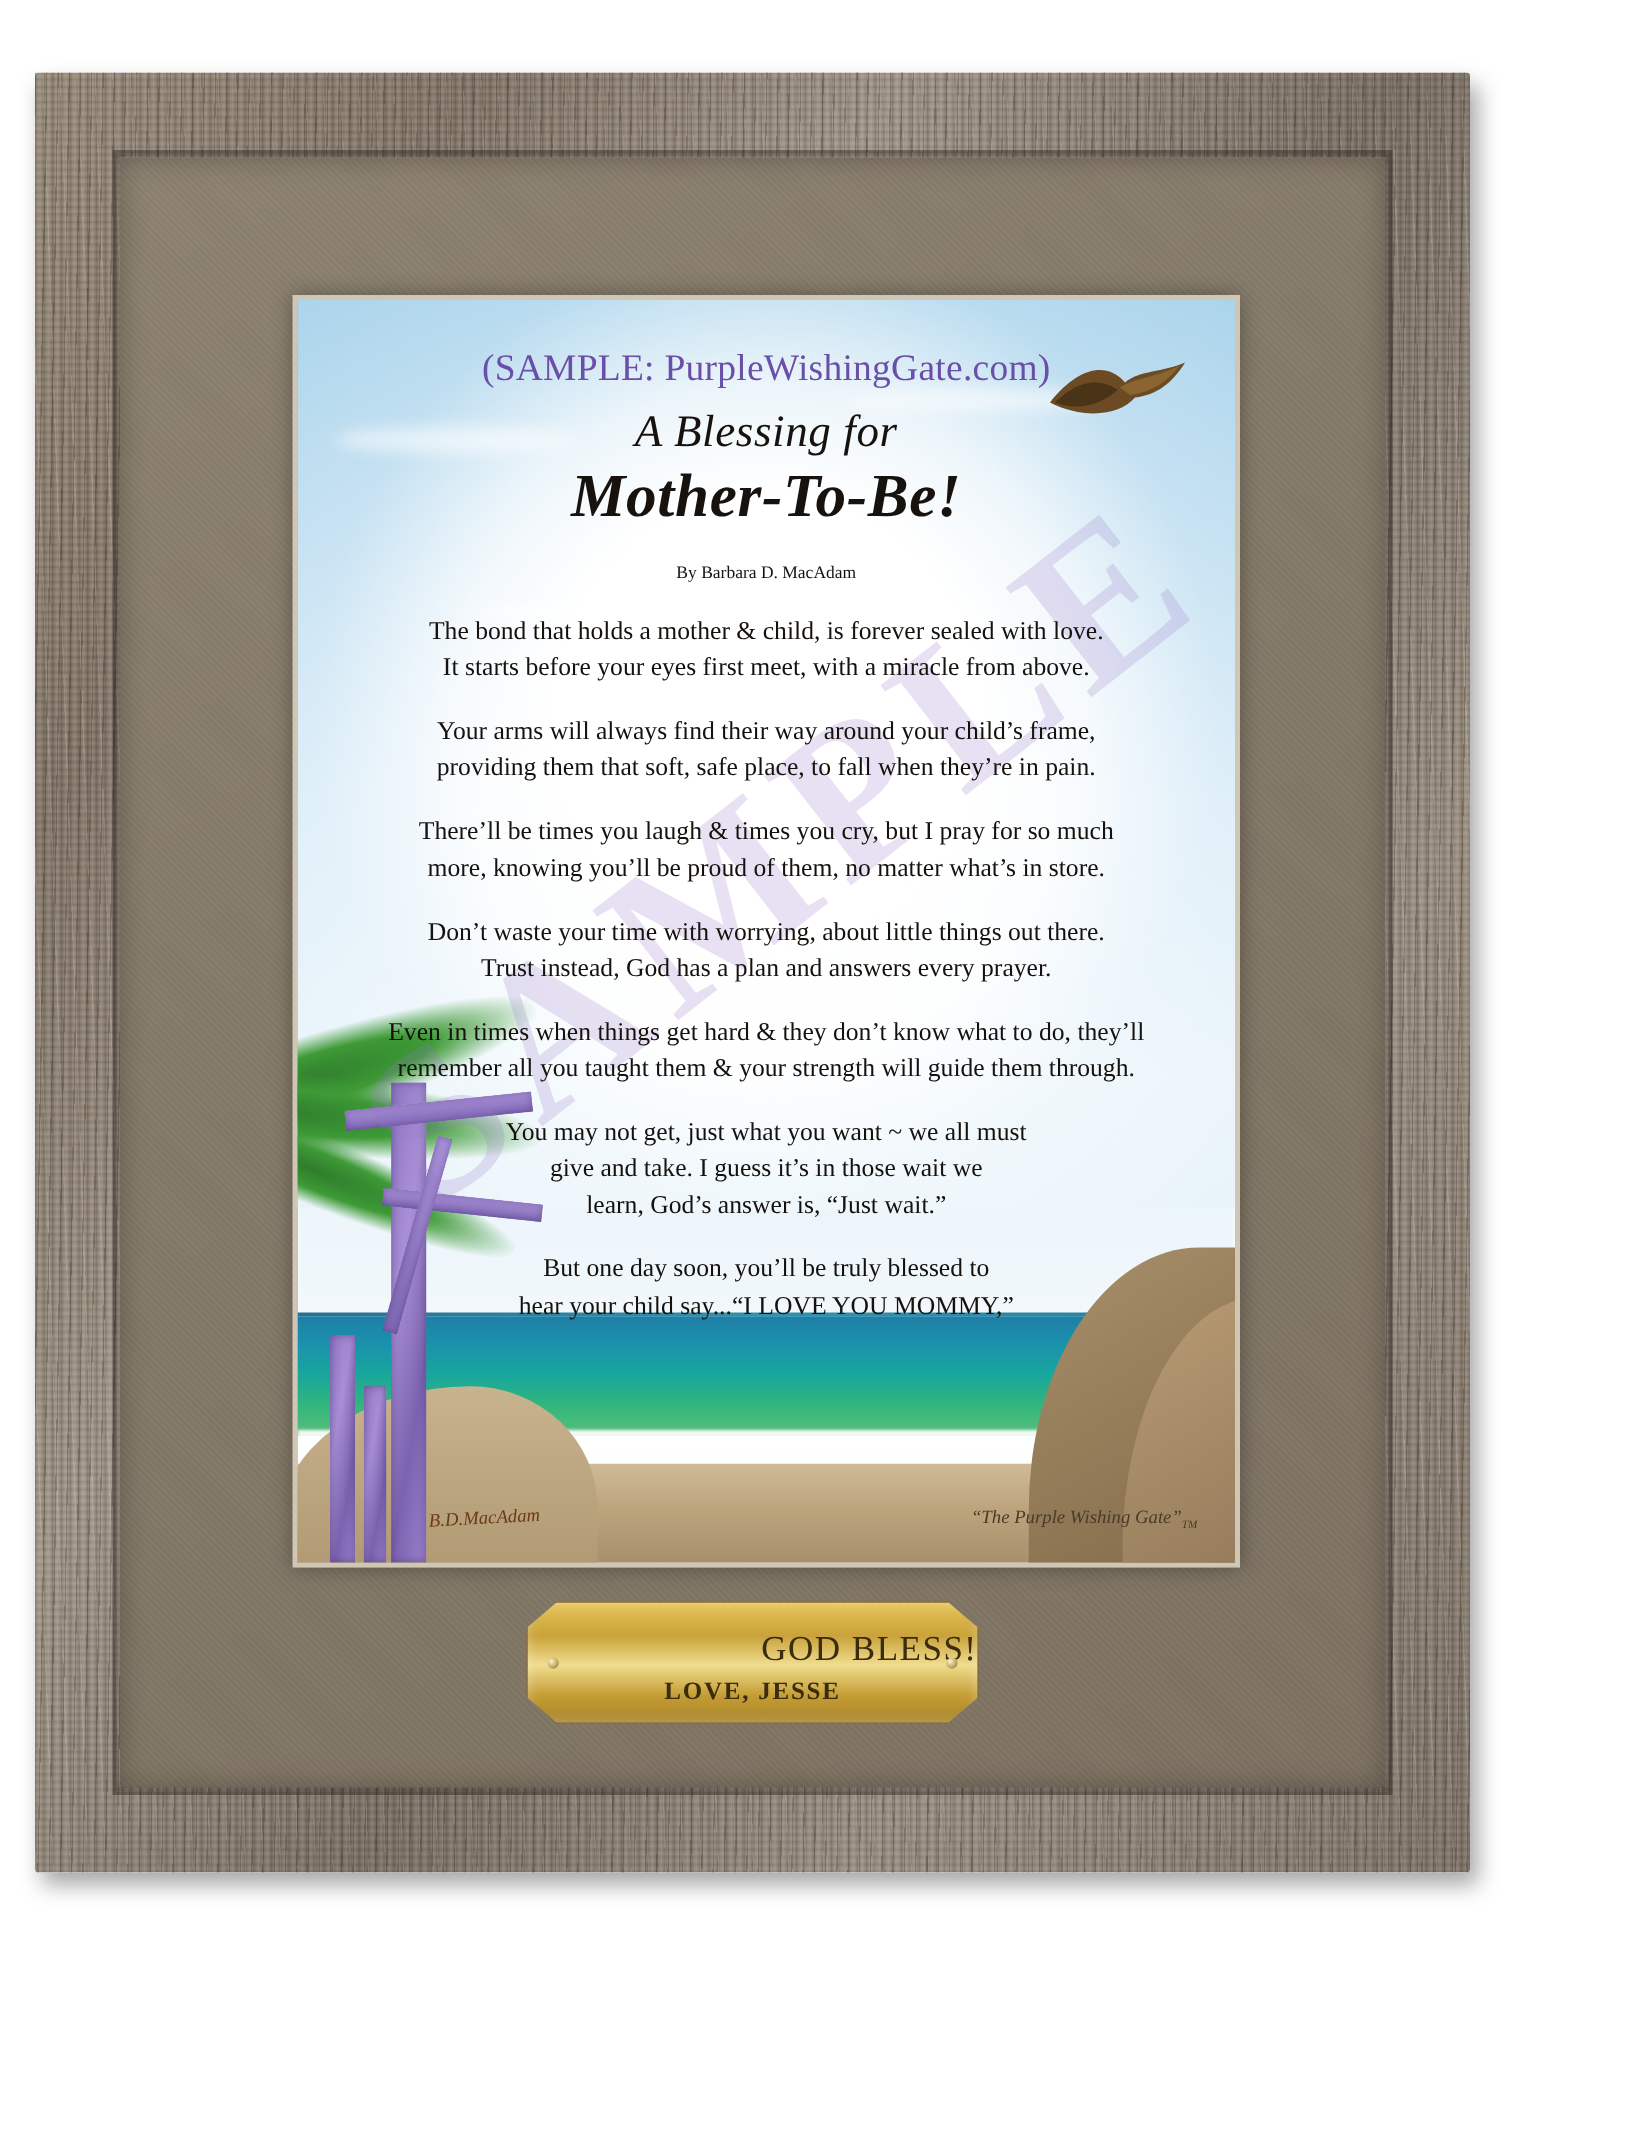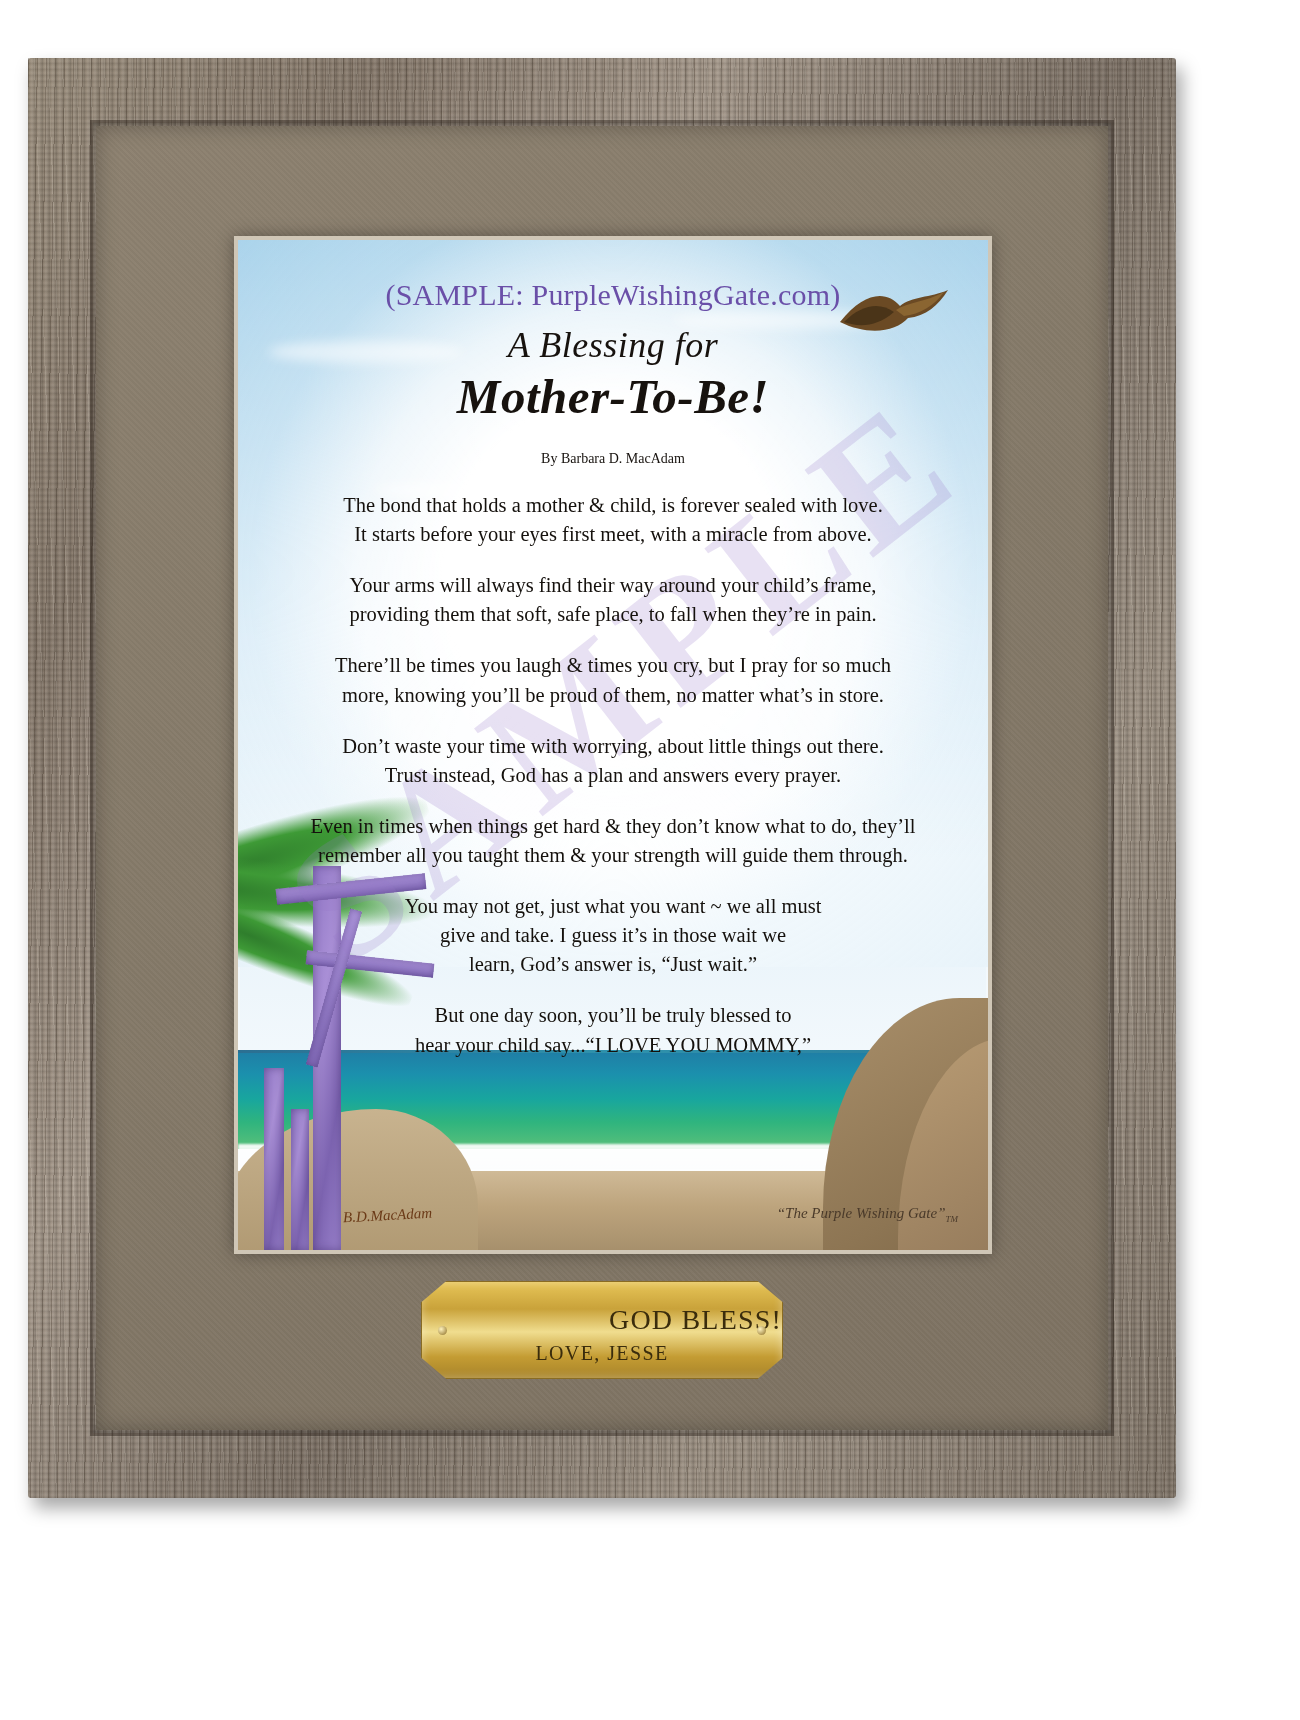--- a/index.html
+++ b/index.html
@@ -263,20 +263,21 @@
     font-family: "Liberation Serif", serif;
     font-size: 28px;
     letter-spacing: 1.2px;
     text-align: right;
   }
   .plaque-line2 {
     margin-top: 6px;
     font-family: "Liberation Serif", serif;
     font-size: 20px;
     letter-spacing: 1.4px;
+    font-weight: bold;
   }
 
   
   .pelican { position:absolute; right: 34px; top: 44px; width: 120px; height: 70px; }
 </style>
 </head>
 <body>
 
 <div class="stage">
 

